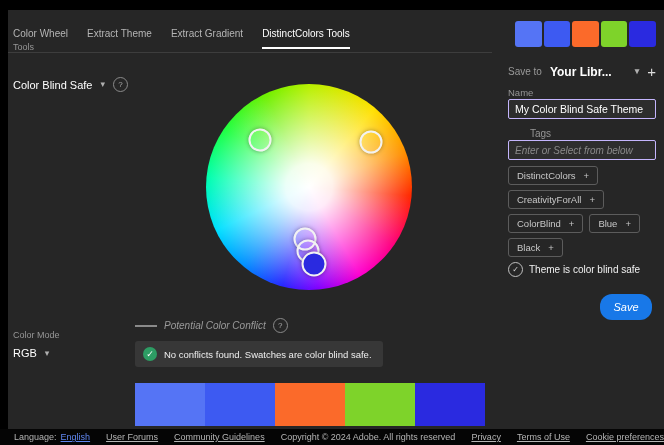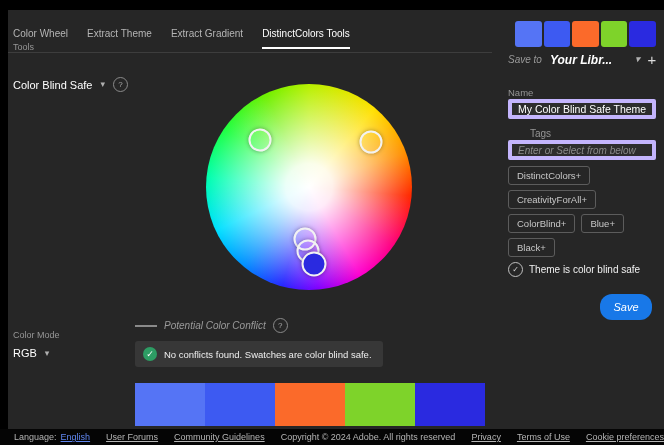--- a/index.html
+++ b/index.html
@@ -43,30 +43,30 @@
   .toast-text{color:#efefef;font-size:9.5px;white-space:nowrap;}
 
   
   .strip-bottom{position:absolute;left:135px;top:383px;width:350px;height:43px;display:flex;}
   .strip-bottom .swatch{flex:1;}
   .strip-top{position:absolute;left:515px;top:21px;width:141px;height:26px;display:flex;gap:2px;}
   .strip-top .swatch{flex:1;border-radius:3px;}
   .swatch{cursor:pointer;}
 
   
-  .save-to{position:absolute;left:508px;top:52px;width:148px;display:flex;align-items:center;font-style:italic;}
+  .save-to{position:absolute;left:508px;top:64px;width:148px;display:flex;align-items:center;}
   .save-to-label{color:#999;font-size:10px;margin-right:8px;}
   .library{display:flex;align-items:center;gap:23px;color:#fff;font-size:12px;font-weight:700;cursor:pointer;}
   .plus-btn{margin-left:auto;color:#ddd;font-size:15px;line-height:1;cursor:pointer;}
   .field{position:absolute;left:508px;width:148px;height:20px;box-sizing:border-box;background:#2d2d2d;
-         border:4px solid #c4b5fd;border-radius:2px;color:#fff;font-size:10.5px;padding:0 6px;
+         border:1px solid #c4b5fd;border-radius:2px;color:#fff;font-size:10.5px;padding:0 6px;
          font-family:"Liberation Sans",sans-serif;outline:none;}
   .field::placeholder{color:#8a8a8a;font-style:italic;font-size:10px;}
   .chips{position:absolute;left:508px;top:166px;width:152px;display:flex;flex-wrap:wrap;gap:5px 6px;}
-  .chip{display:inline-flex;align-items:center;border:1px solid #5c5c5c;border-radius:3px;
+  .chip{display:inline-flex;align-items:center;gap:8px;border:1px solid #5c5c5c;border-radius:3px;
         padding:3px 8px;color:#c8c8c8;font-size:9.5px;cursor:pointer;white-space:nowrap;}
   .chip-plus{color:#c8c8c8;}
   .safe-row{position:absolute;left:508px;top:262px;display:flex;align-items:center;gap:6px;}
   .safe-icon{width:13px;height:13px;border:1px solid #c0c0c0;border-radius:50%;color:#d5d5d5;
              font-size:8px;display:flex;align-items:center;justify-content:center;}
   .safe-text{color:#f0f0f0;font-size:10px;}
   .save-btn{position:absolute;left:600px;top:294px;width:52px;height:26px;border:none;border-radius:12px;
             color:#fff;font-size:11px;display:flex;align-items:center;justify-content:center;cursor:pointer;
             font-family:"Liberation Sans",sans-serif;font-style:italic;}
 

